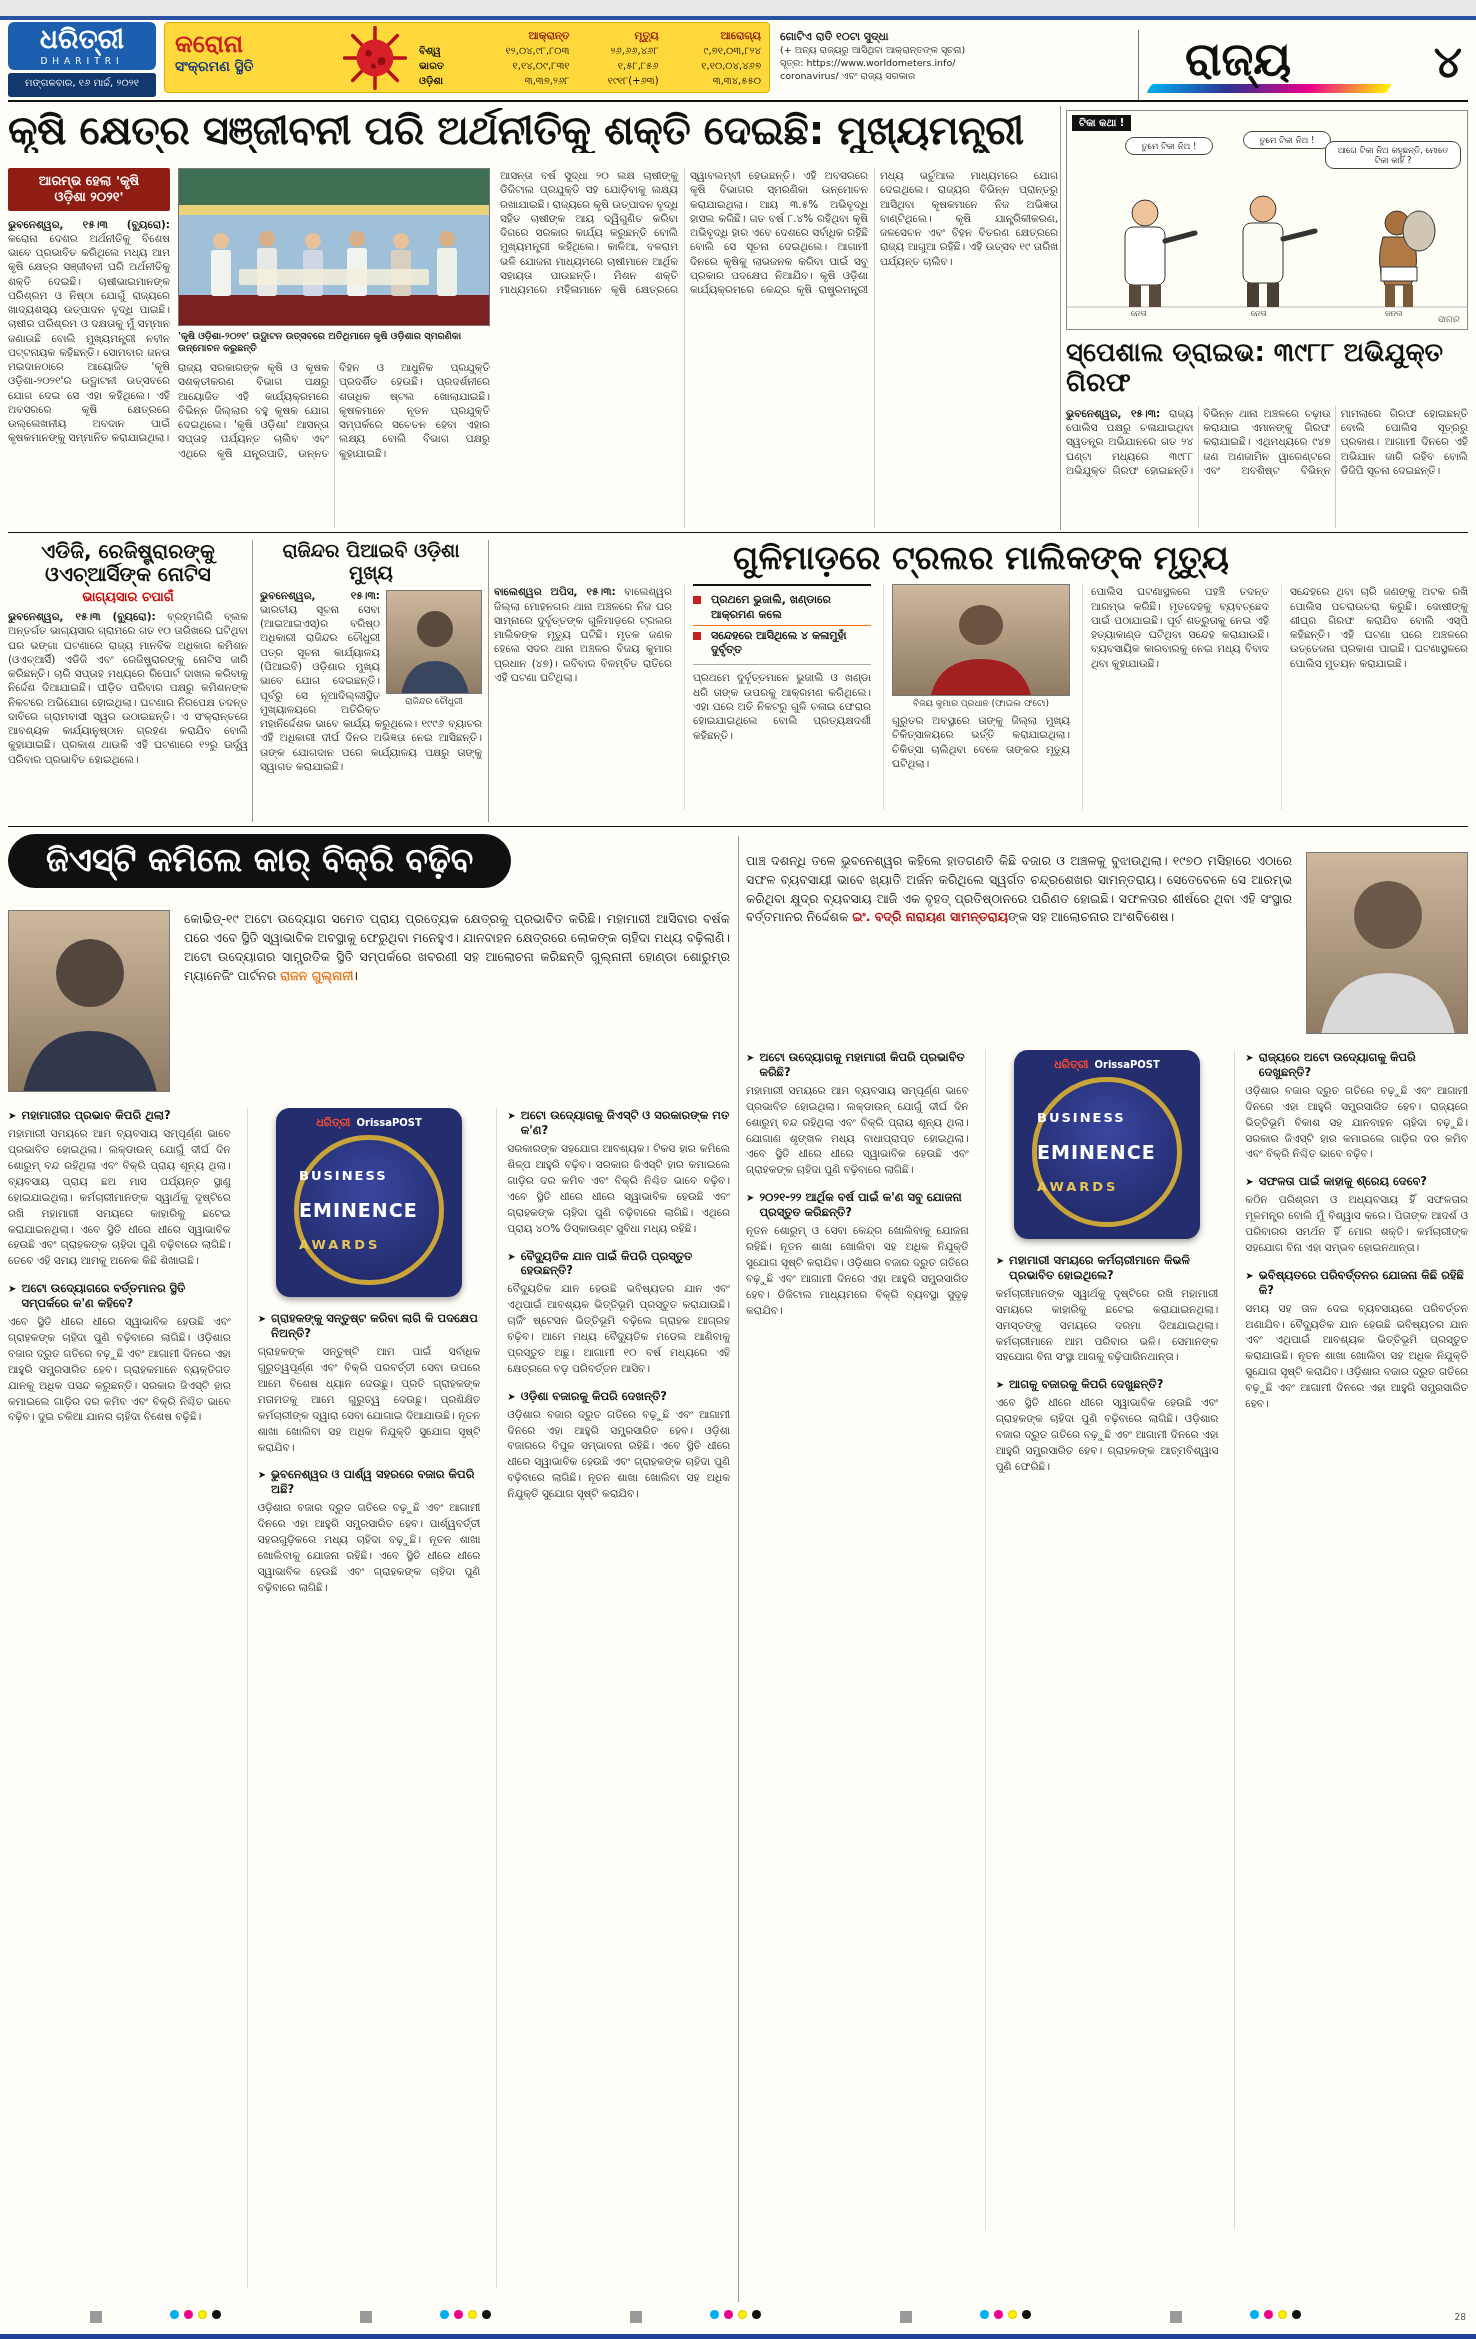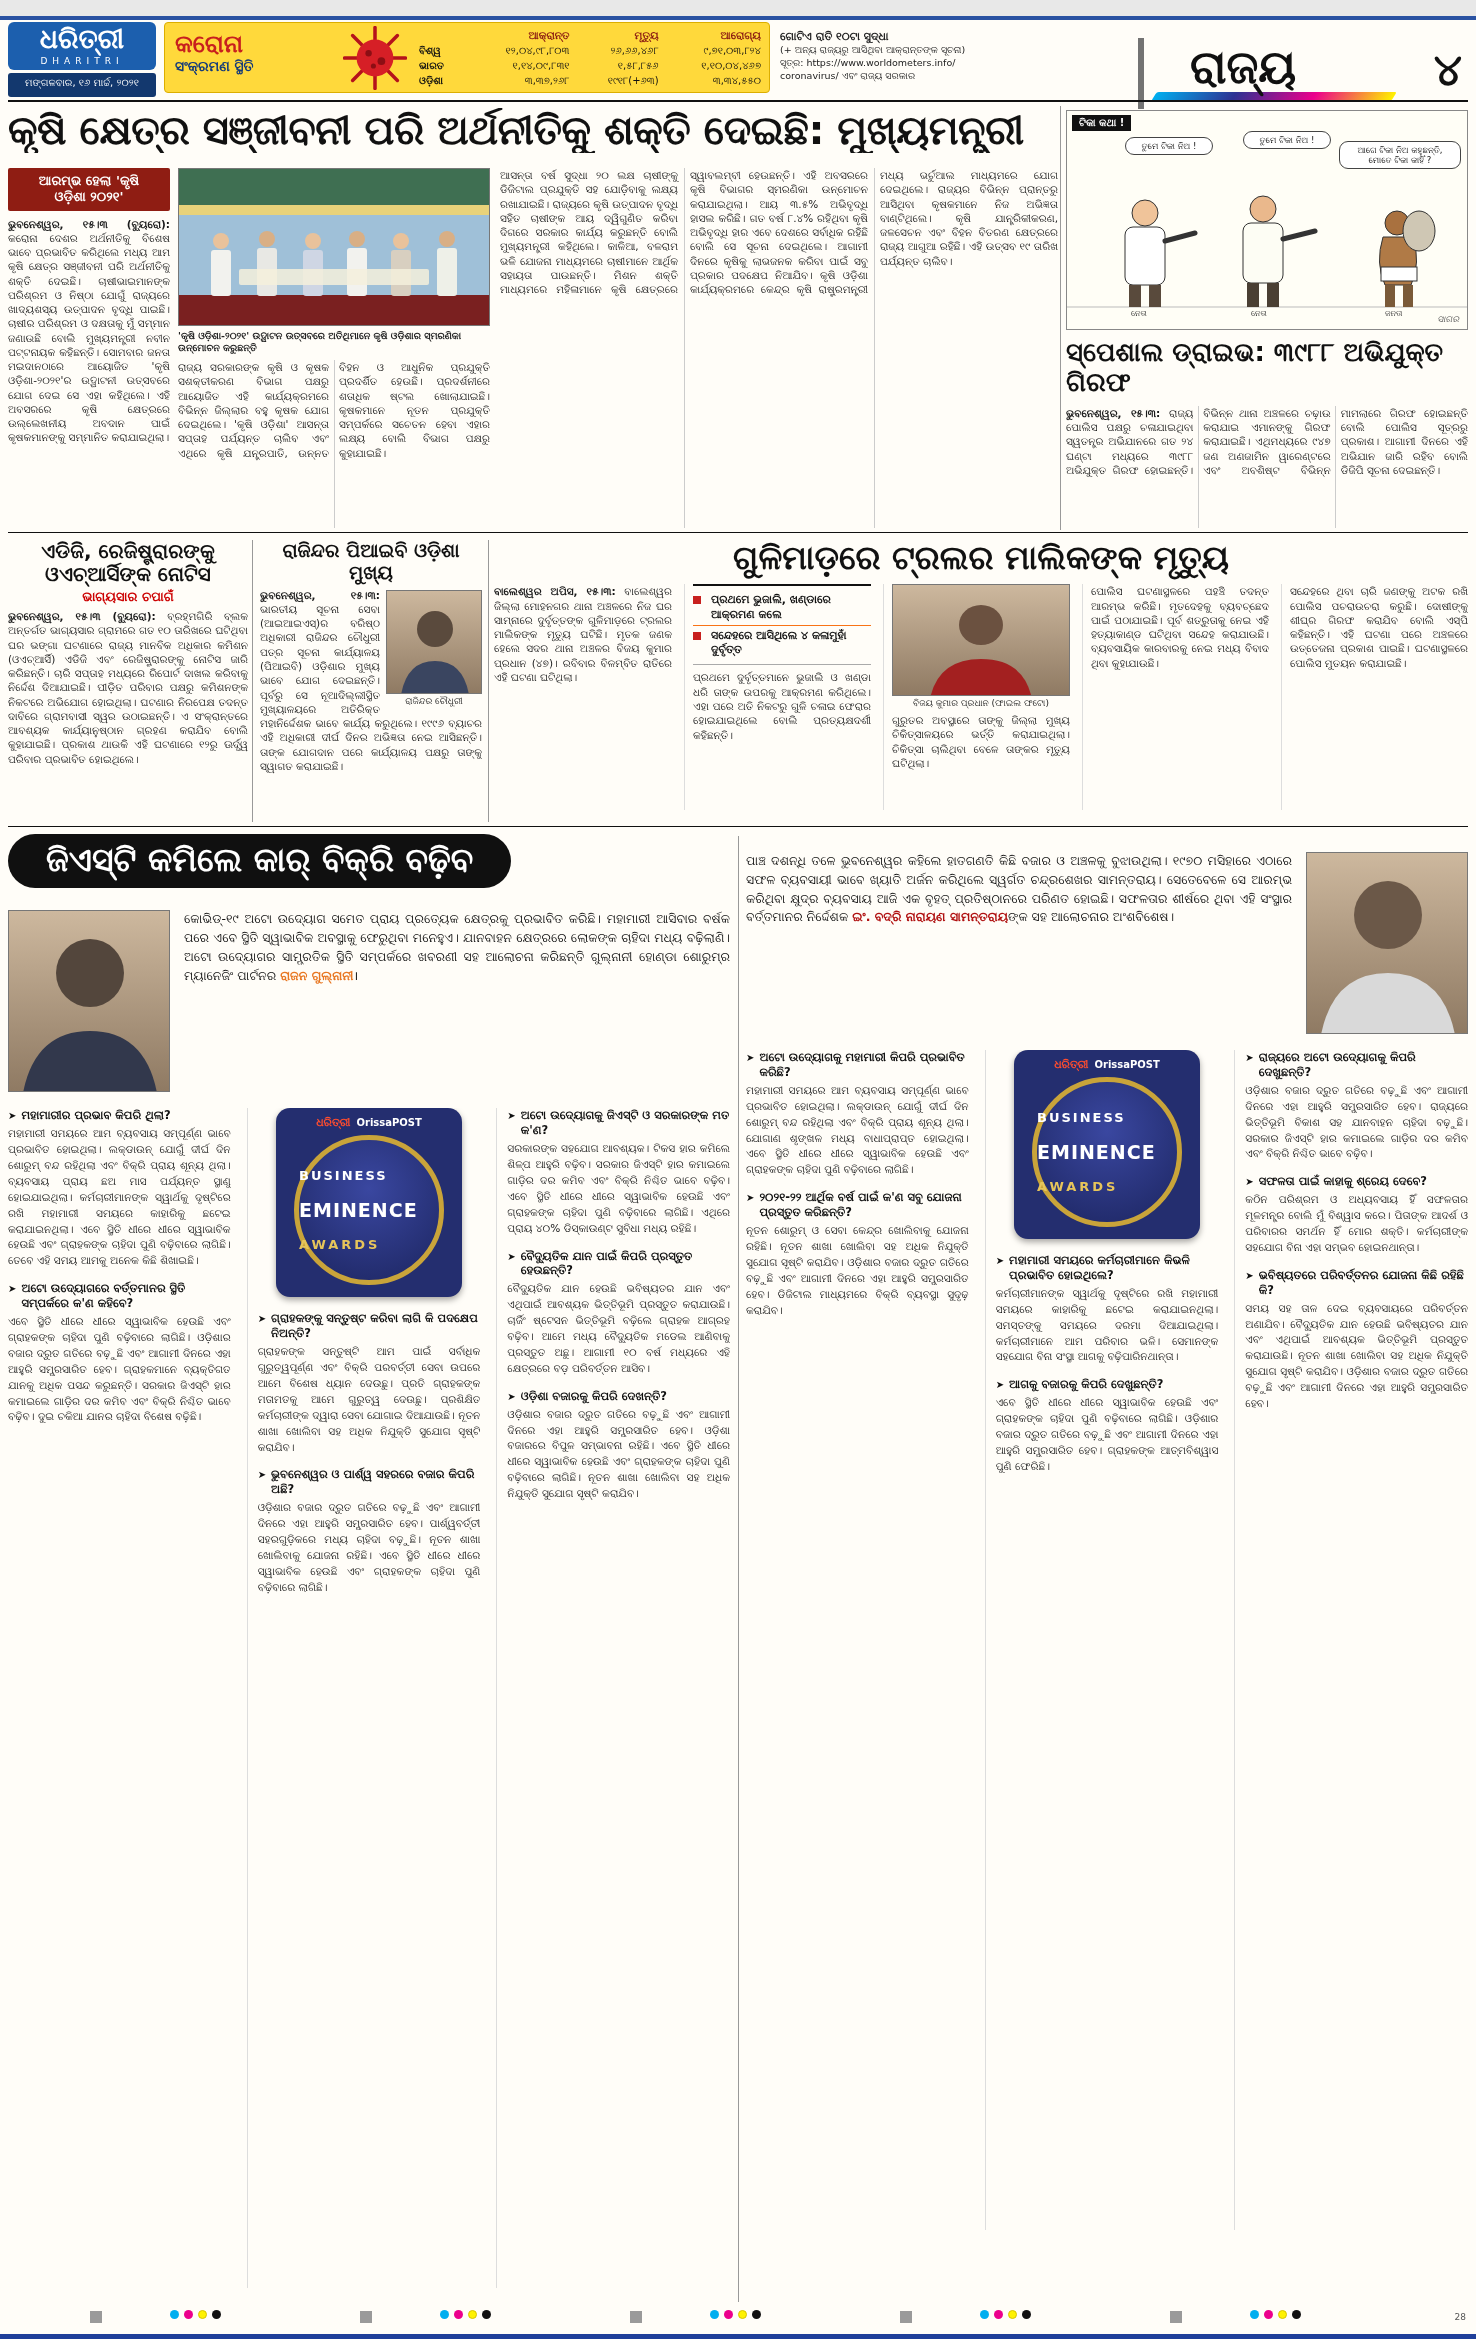--- a/index.html
+++ b/index.html
@@ -18,21 +18,21 @@
   .covid-title { position:absolute; left:10px; top:8px; width:170px; }
   .covid-title .t1 { font-size:24px; font-weight:bold; color:#c8201e; line-height:26px; }
   .covid-title .t2 { font-size:14px; font-weight:bold; color:#143a7a; line-height:18px; }
   .virus-icon { position:absolute; left:178px; top:3px; width:64px; height:64px; }
   .covid-table { position:absolute; left:250px; top:4px; width:350px; height:62px; border-collapse:collapse; font-size:10px; }
   .covid-table th { color:#8a1a12; font-weight:bold; text-align:right; padding:0 4px; font-size:10.5px; }
   .covid-table td { padding:0 4px; text-align:right; color:#111; }
   .covid-table td.region { text-align:left; font-weight:bold; }
   .covid-notes { position:absolute; left:772px; top:8px; width:330px; font-size:9.5px; color:#222; line-height:13px; }
   .covid-notes .n1 { font-weight:bold; font-size:11px; }
-  .section-area { position:absolute; right:0; top:16px; width:330px; height:71px; border-left:6px solid #737373; }
+  .section-area { position:absolute; right:0; top:8px; width:330px; height:71px; border-left:1px solid #737373; }
   .section-word { position:absolute; left:46px; top:2px; font-size:46px; font-weight:bold; color:#101010; }
   .section-swoosh { position:absolute; left:10px; bottom:8px; width:240px; height:9px; transform:skewX(-32deg); background:linear-gradient(90deg,#00aeef,#2e3192,#ec008c,#fff200); border-radius:2px; }
   .page-number { position:absolute; right:6px; top:6px; font-size:44px; font-weight:bold; }
   .rule-masthead { position:absolute; top:84px; left:8px; width:1460px; border-top:2px solid #111; }
 
   
   .lead-headline { position:absolute; top:92px; left:8px; width:1048px; font-size:40px; font-weight:bold; line-height:1.12; letter-spacing:-0.5px; overflow:hidden; max-height:54px; }
   .lead-content { position:absolute; top:152px; left:8px; width:1050px; height:360px; overflow:hidden; }
   .kicker-col { position:absolute; left:0; top:0; width:162px; height:360px; overflow:hidden; }
   .kicker { background:#8f1d13; color:#fff; font-weight:bold; font-size:13px; line-height:1.25; text-align:center; padding:5px 20px; border-radius:2px; }
@@ -256,21 +256,21 @@
 
       <circle cx="330" cy="112" r="12" fill="#a9713f" stroke="#333"></circle>
       <path d="M316 126 q-8 26 2 48 l26 0 q10 -22 2 -48 z" fill="#b07a46" stroke="#333"></path>
       <ellipse cx="352" cy="120" rx="16" ry="20" fill="#cfc7b4" stroke="#333"></ellipse>
       <rect x="318" y="174" width="10" height="22" fill="#7a5a38"></rect>
         <rect x="336" y="174" width="10" height="22" fill="#7a5a38"></rect>
       <rect x="314" y="156" width="36" height="14" fill="#fff" stroke="#333"></rect>
     </svg>
     <div class="bubble" style="left:58px; top:26px; width:88px;">ତୁମେ ଟିକା ନିଅ !</div>
     <div class="bubble" style="left:176px; top:20px; width:88px;">ତୁମେ ଟିକା ନିଅ !</div>
-    <div class="bubble" style="right:6px; top:30px; width:122px;">ଆଗେ ଟିକା ନିଅ କହୁଛନ୍ତି, ମୋତେ ଟିକା କାହିଁ ?</div>
+    <div class="bubble" style="right:6px; top:30px; width:136px;">ଆଗେ ଟିକା ନିଅ କହୁଛନ୍ତି, ମୋତେ ଟିକା କାହିଁ ?</div>
     <div class="fig-label" style="left:64px; top:198px;">ନେତା</div>
     <div class="fig-label" style="left:184px; top:198px;">ନେତା</div>
     <div class="fig-label" style="left:318px; top:198px;">ଜନତା</div>
     <div class="cartoon-sign">ସାଗର</div>
   </div>
 
   <section class="special">
     <h2>ସ୍ପେଶାଲ ଡ୍ରାଇଭ: ୩୯୮୮ ଅଭିଯୁକ୍ତ ଗିରଫ</h2>
     <div class="cols body">
       <span class="dateline">ଭୁବନେଶ୍ୱର, ୧୫।୩:</span>

